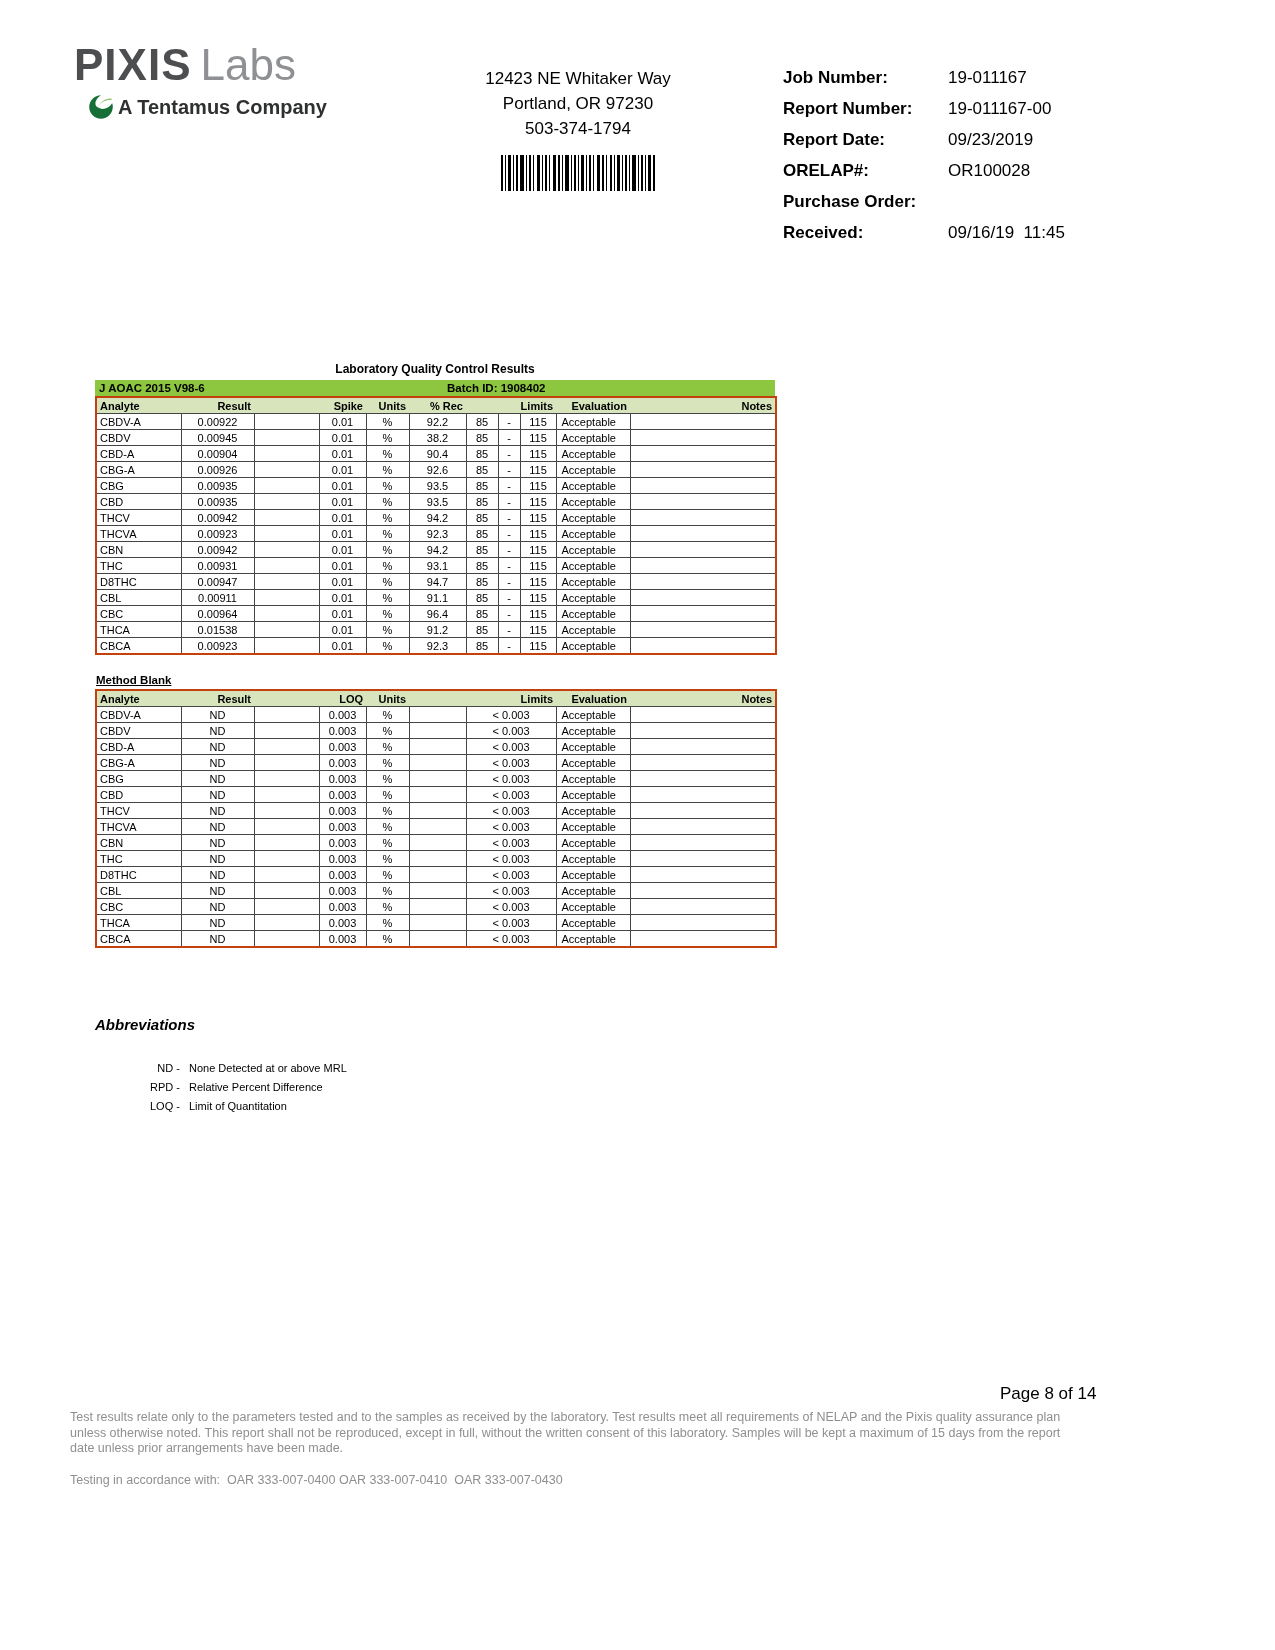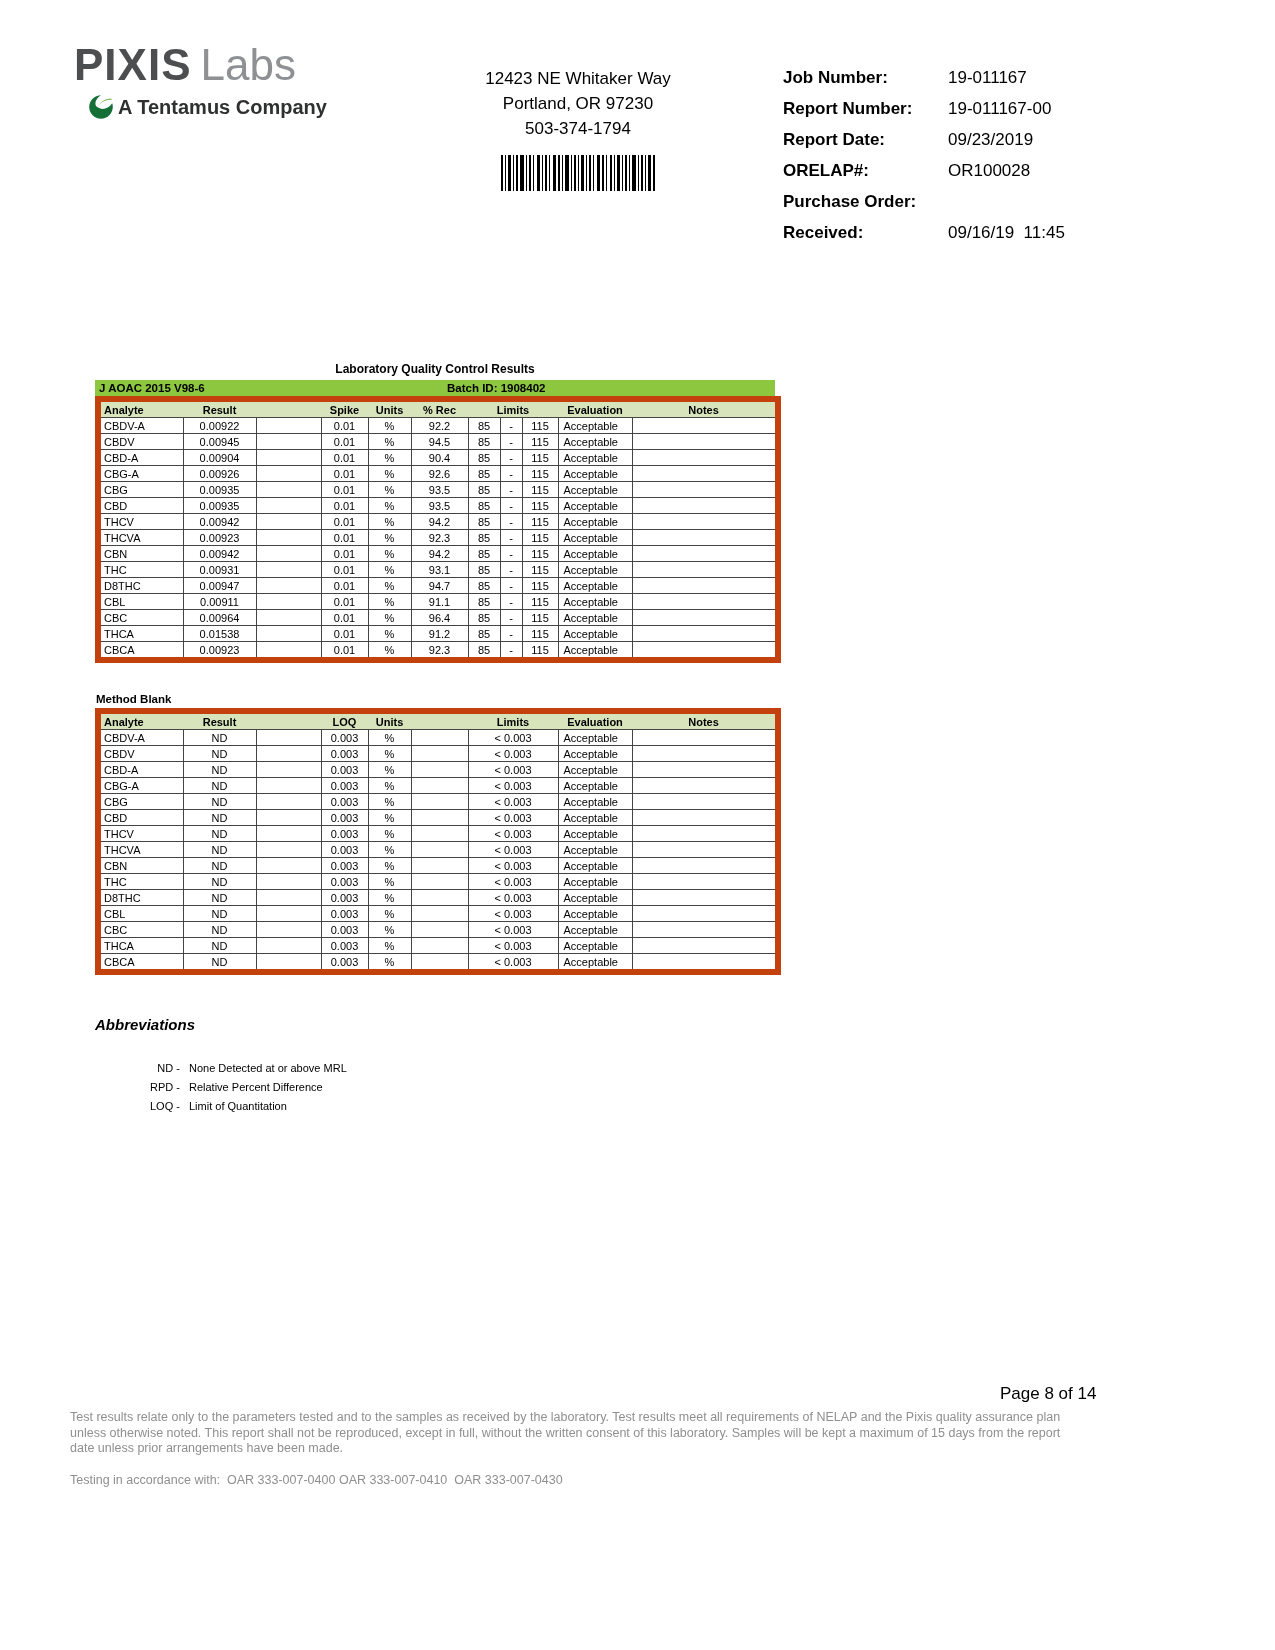--- a/index.html
+++ b/index.html
@@ -24,26 +24,26 @@
   .meta-row{display:flex;line-height:31px;}
   .meta-label{width:165px;font-weight:bold;}
   .meta-value{white-space:pre;}
 
   
   .qc-section{position:absolute;left:95px;top:362px;width:680px;font-size:11px;}
   .qc-title{text-align:center;font-weight:bold;font-size:12px;margin-bottom:4px;}
   .method-bar{height:16px;background:#8dc63f;font-weight:bold;font-size:11.5px;line-height:16px;padding-left:4px;position:relative;}
   .batch-id{position:absolute;left:352px;top:0;}
   .sample-title{font-weight:bold;font-size:11.5px;padding:4px 0 3px 1px;}
-  .mb-gap{margin-top:26px;}
-
-  .qc-table{border-collapse:collapse;table-layout:fixed;width:680px;font-size:11px;border:6px solid #c2410c;}
+  .mb-gap{margin-top:15px;text-decoration:underline;}
+
+  .qc-table{border-collapse:collapse;table-layout:fixed;width:680px;font-size:11px;border:2px solid #c2410c;}
   .qc-table th{
     background:#d8e5bc;font-weight:bold;height:15px;padding:0 3px;
-    border-top:1px solid #444;border-bottom:1px solid #444;text-align:center;
+    border-top:1px solid #444;border-bottom:1px solid #444;text-align:right;
     overflow:hidden;white-space:nowrap;
   }
   .qc-table td{
     border:1px solid #444;height:15px;padding:0 3px;text-align:center;
     white-space:nowrap;overflow:hidden;line-height:14px;
   }
   .qc-table th:first-child,.qc-table td:first-child{text-align:left;}
   .lcs td:nth-child(10){text-align:left;padding-left:5px;}
   .mb td:nth-child(8){text-align:left;padding-left:5px;}
 
@@ -207,21 +207,21 @@
             <td>115</td>
             <td>Acceptable</td>
             <td></td>
           </tr>
           <tr>
             <td>CBDV</td>
             <td>0.00945</td>
             <td></td>
             <td>0.01</td>
             <td>%</td>
-            <td>94.5</td>
+            <td>38.2</td>
             <td>85</td>
             <td>-</td>
             <td>115</td>
             <td>Acceptable</td>
             <td></td>
           </tr>
           <tr>
             <td>CBD-A</td>
             <td>0.00904</td>
             <td></td>

